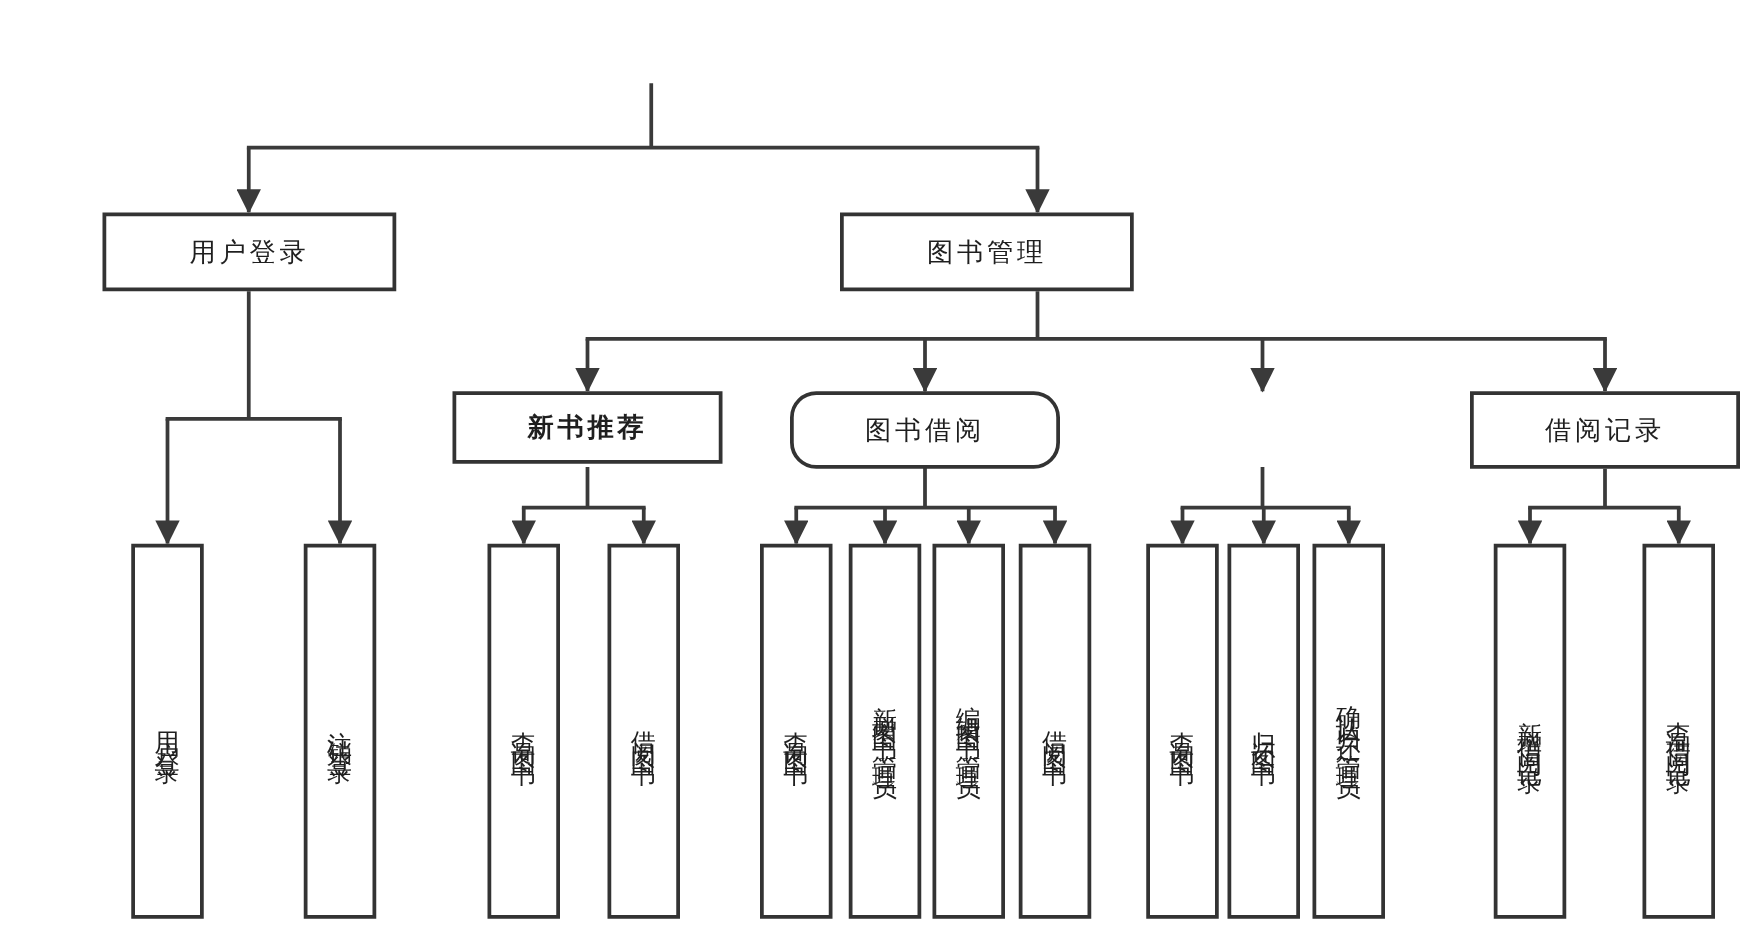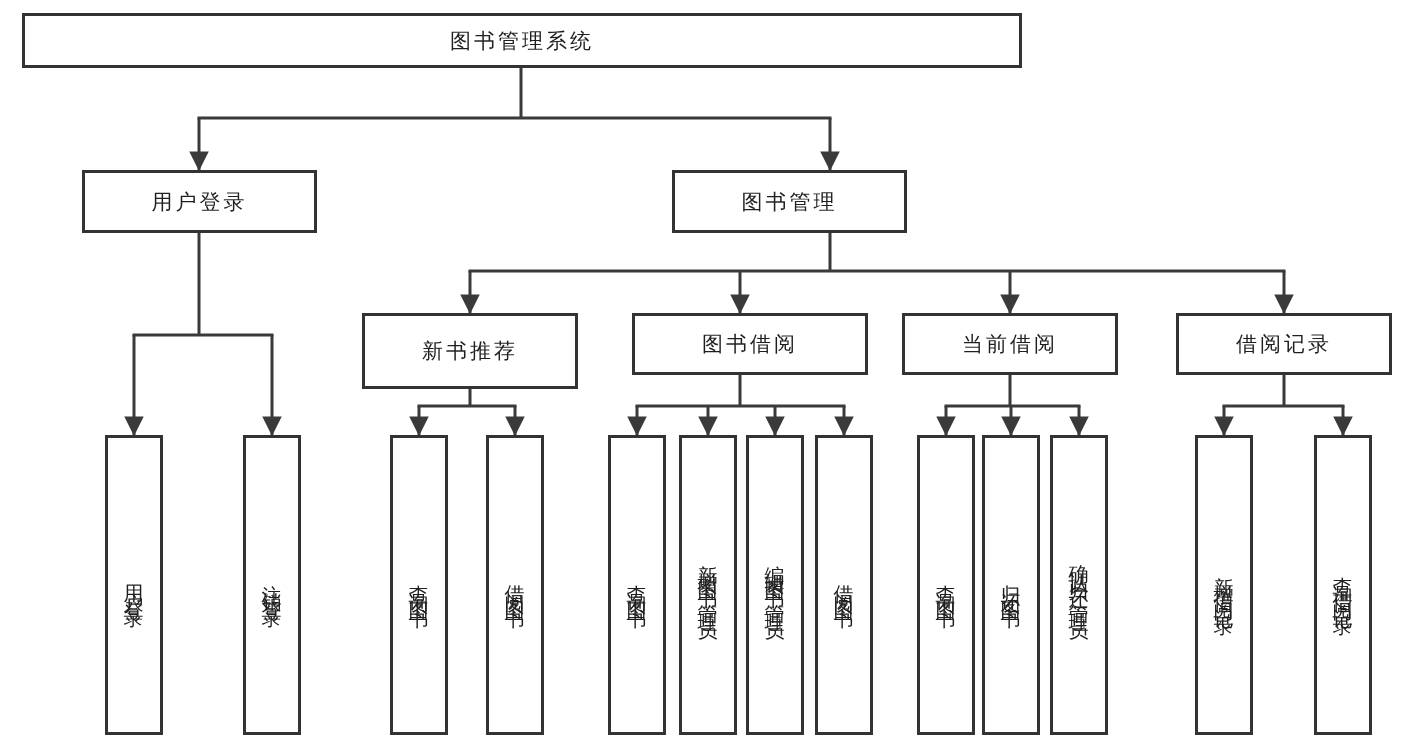--- a/index.html
+++ b/index.html
@@ -82,28 +82,26 @@
       <line x1="946" y1="406" x2="946" y2="435" marker-end="url(#arrow)"></line>
       <line x1="1011" y1="406" x2="1011" y2="435" marker-end="url(#arrow)"></line>
       <line x1="1079" y1="406" x2="1079" y2="435" marker-end="url(#arrow)"></line>
 
       <path d="M1284,375 V406 M1224,406 H1343" stroke-linecap="square"></path>
       <line x1="1224" y1="406" x2="1224" y2="435" marker-end="url(#arrow)"></line>
       <line x1="1343" y1="406" x2="1343" y2="435" marker-end="url(#arrow)"></line>
     </g>
   </svg>
 
-  <div class="node hlabel" style="left:22px;top:13px;width:1000px;height:55px;">图书管理系统</div>
 
   <div class="node hlabel" style="left:82px;top:170px;width:235px;height:63px;">用户登录</div>
   <div class="node hlabel" style="left:672px;top:170px;width:235px;height:63px;">图书管理</div>
 
-  <div class="node hlabel" style="left:362px;top:313px;width:216px;height:76px;">新书推荐</div>
-  <div class="node hlabel" style="left:632px;top:313px;width:236px;height:62px;">图书借阅</div>
-  <div class="node hlabel" style="left:902px;top:313px;width:216px;height:62px;">当前借阅</div>
+  <div class="node hlabel" style="left:362px;top:313px;width:216px;height:58px;font-weight:bold;">新书推荐</div>
+  <div class="node hlabel" style="left:632px;top:313px;width:216px;height:62px;border-radius:21px;">图书借阅</div>
   <div class="node hlabel" style="left:1176px;top:313px;width:216px;height:62px;">借阅记录</div>
 
   <div class="node leaf" style="left:105px;top:435px;width:58px;height:300px;">用户登录</div>
   <div class="node leaf" style="left:243px;top:435px;width:58px;height:300px;">注销登录</div>
 
   <div class="node leaf" style="left:390px;top:435px;width:58px;height:300px;">查询图书</div>
   <div class="node leaf" style="left:486px;top:435px;width:58px;height:300px;">借阅图书</div>
 
   <div class="node leaf" style="left:608px;top:435px;width:58px;height:300px;">查询图书</div>
   <div class="node leaf" style="left:679px;top:435px;width:58px;height:300px;">新增图书（管理员）</div>

